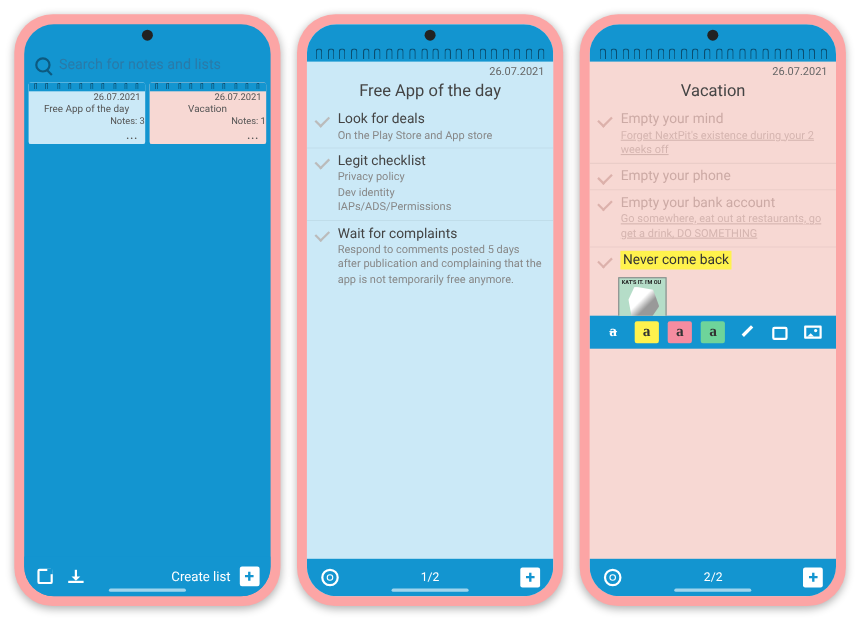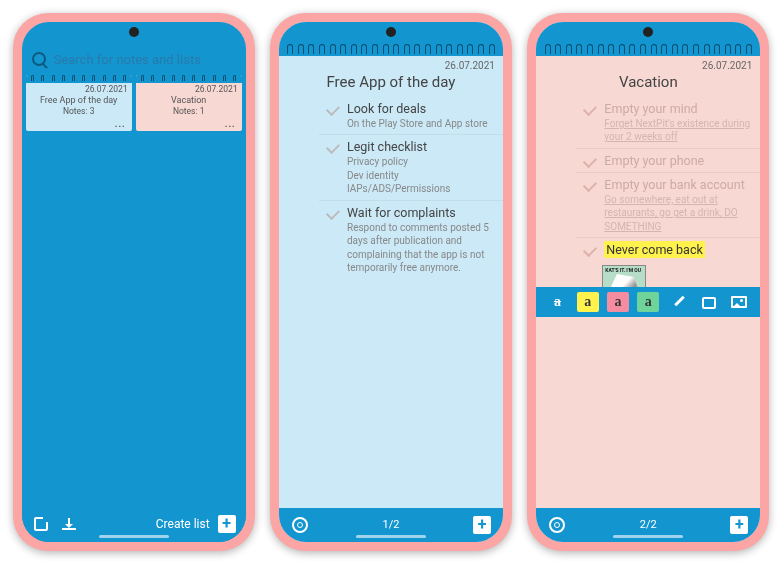--- a/index.html
+++ b/index.html
@@ -108,21 +108,21 @@
     padding: 0 2px;
   }
   .mini-spiral span {
     width: 3px; height: 6px;
     border: 1px solid #0a4e70;
     border-bottom: none;
     border-radius: 2px 2px 0 0;
   }
   .mini-card .date { text-align: right; padding: 1px 4px; font-size: 8.5px; }
   .mini-card .title { text-align: center; font-size: 9px; }
-  .mini-card .count { text-align: center; padding: 1px 0; font-size: 8.5px; }
+  .mini-card .count { text-align: right; padding: 1px 0; font-size: 8.5px; }
   .mini-card .dots {
     position: absolute;
     bottom: 2px; right: 6px;
     color: #555;
     font-weight: bold;
     letter-spacing: 1px;
   }
   .p1-body { flex: 1; }
   .bottom-bar {
     height: 36px;
@@ -162,21 +162,20 @@
     text-align: center;
     font-size: 15px;
     color: #444;
     padding-bottom: 6px;
   }
   .checklist {
     flex: 1;
     overflow: hidden;
     font-size: 11.5px;
     color: #555;
-    margin-left: 40px;
   }
   .item {
     display: flex;
     align-items: flex-start;
     padding: 4px 10px 4px 8px;
     border-top: 1px solid rgba(0,0,0,0.05);
     gap: 8px;
   }
   .item:first-child { border-top: none; }
   .check {

